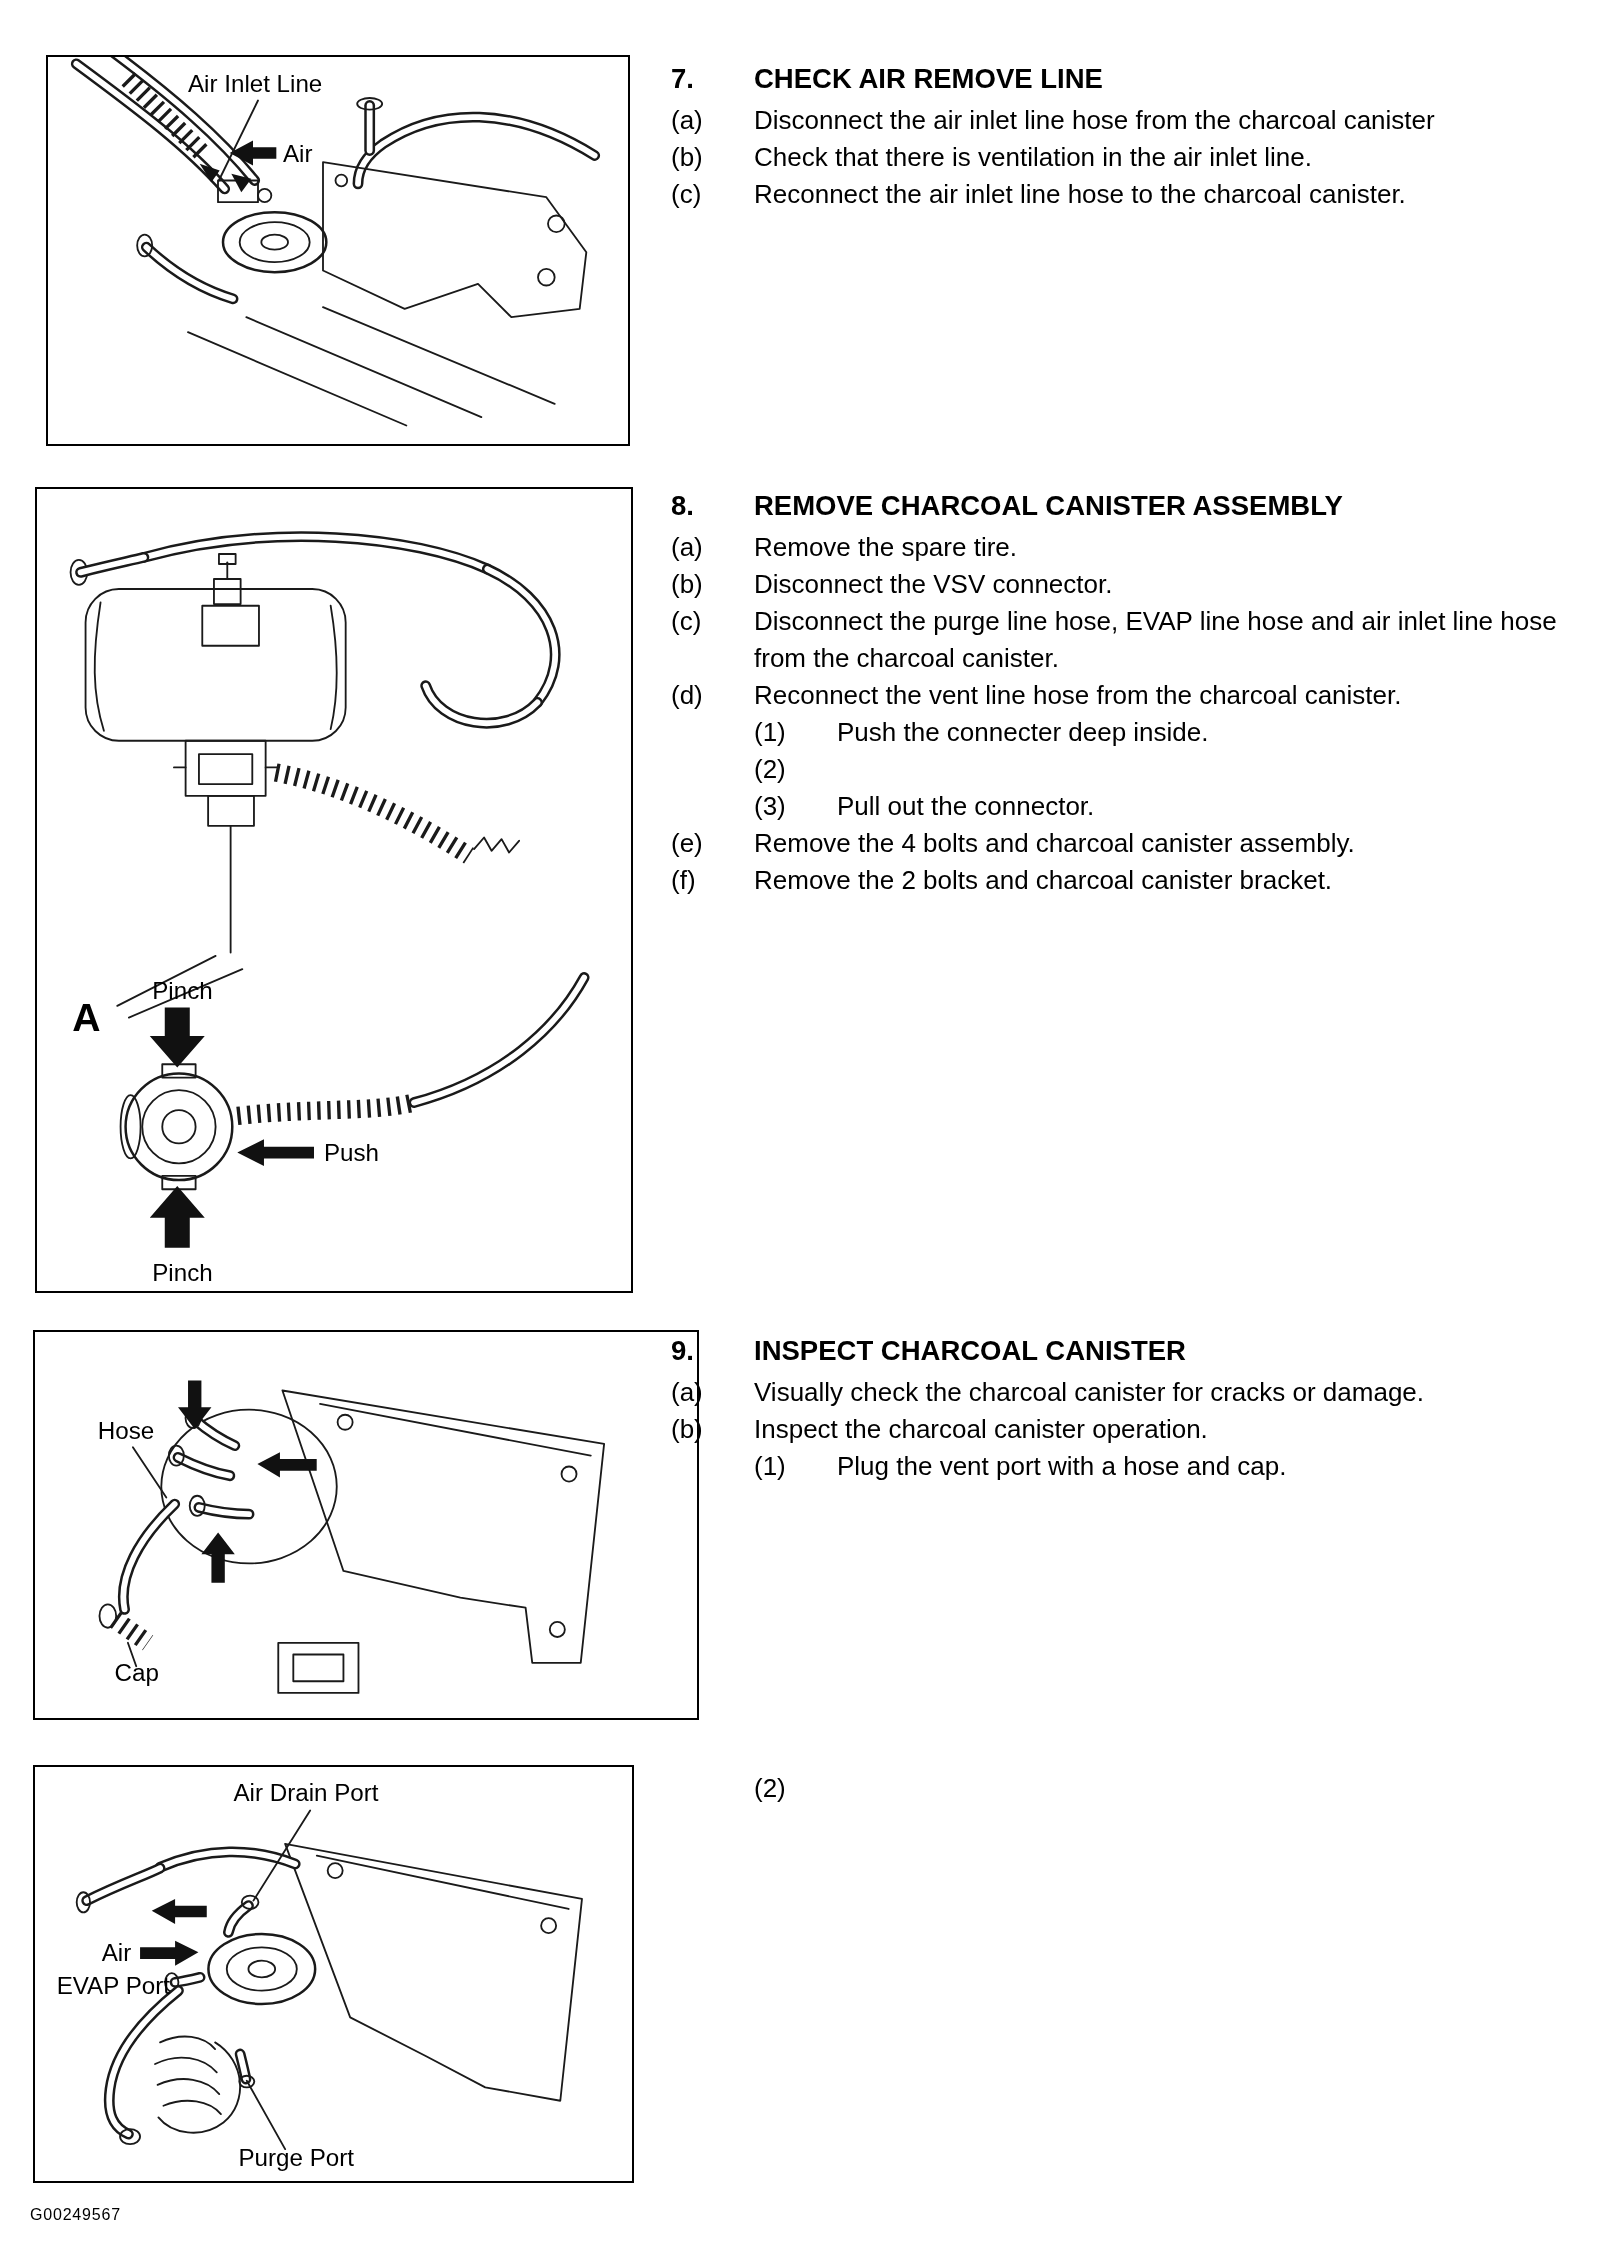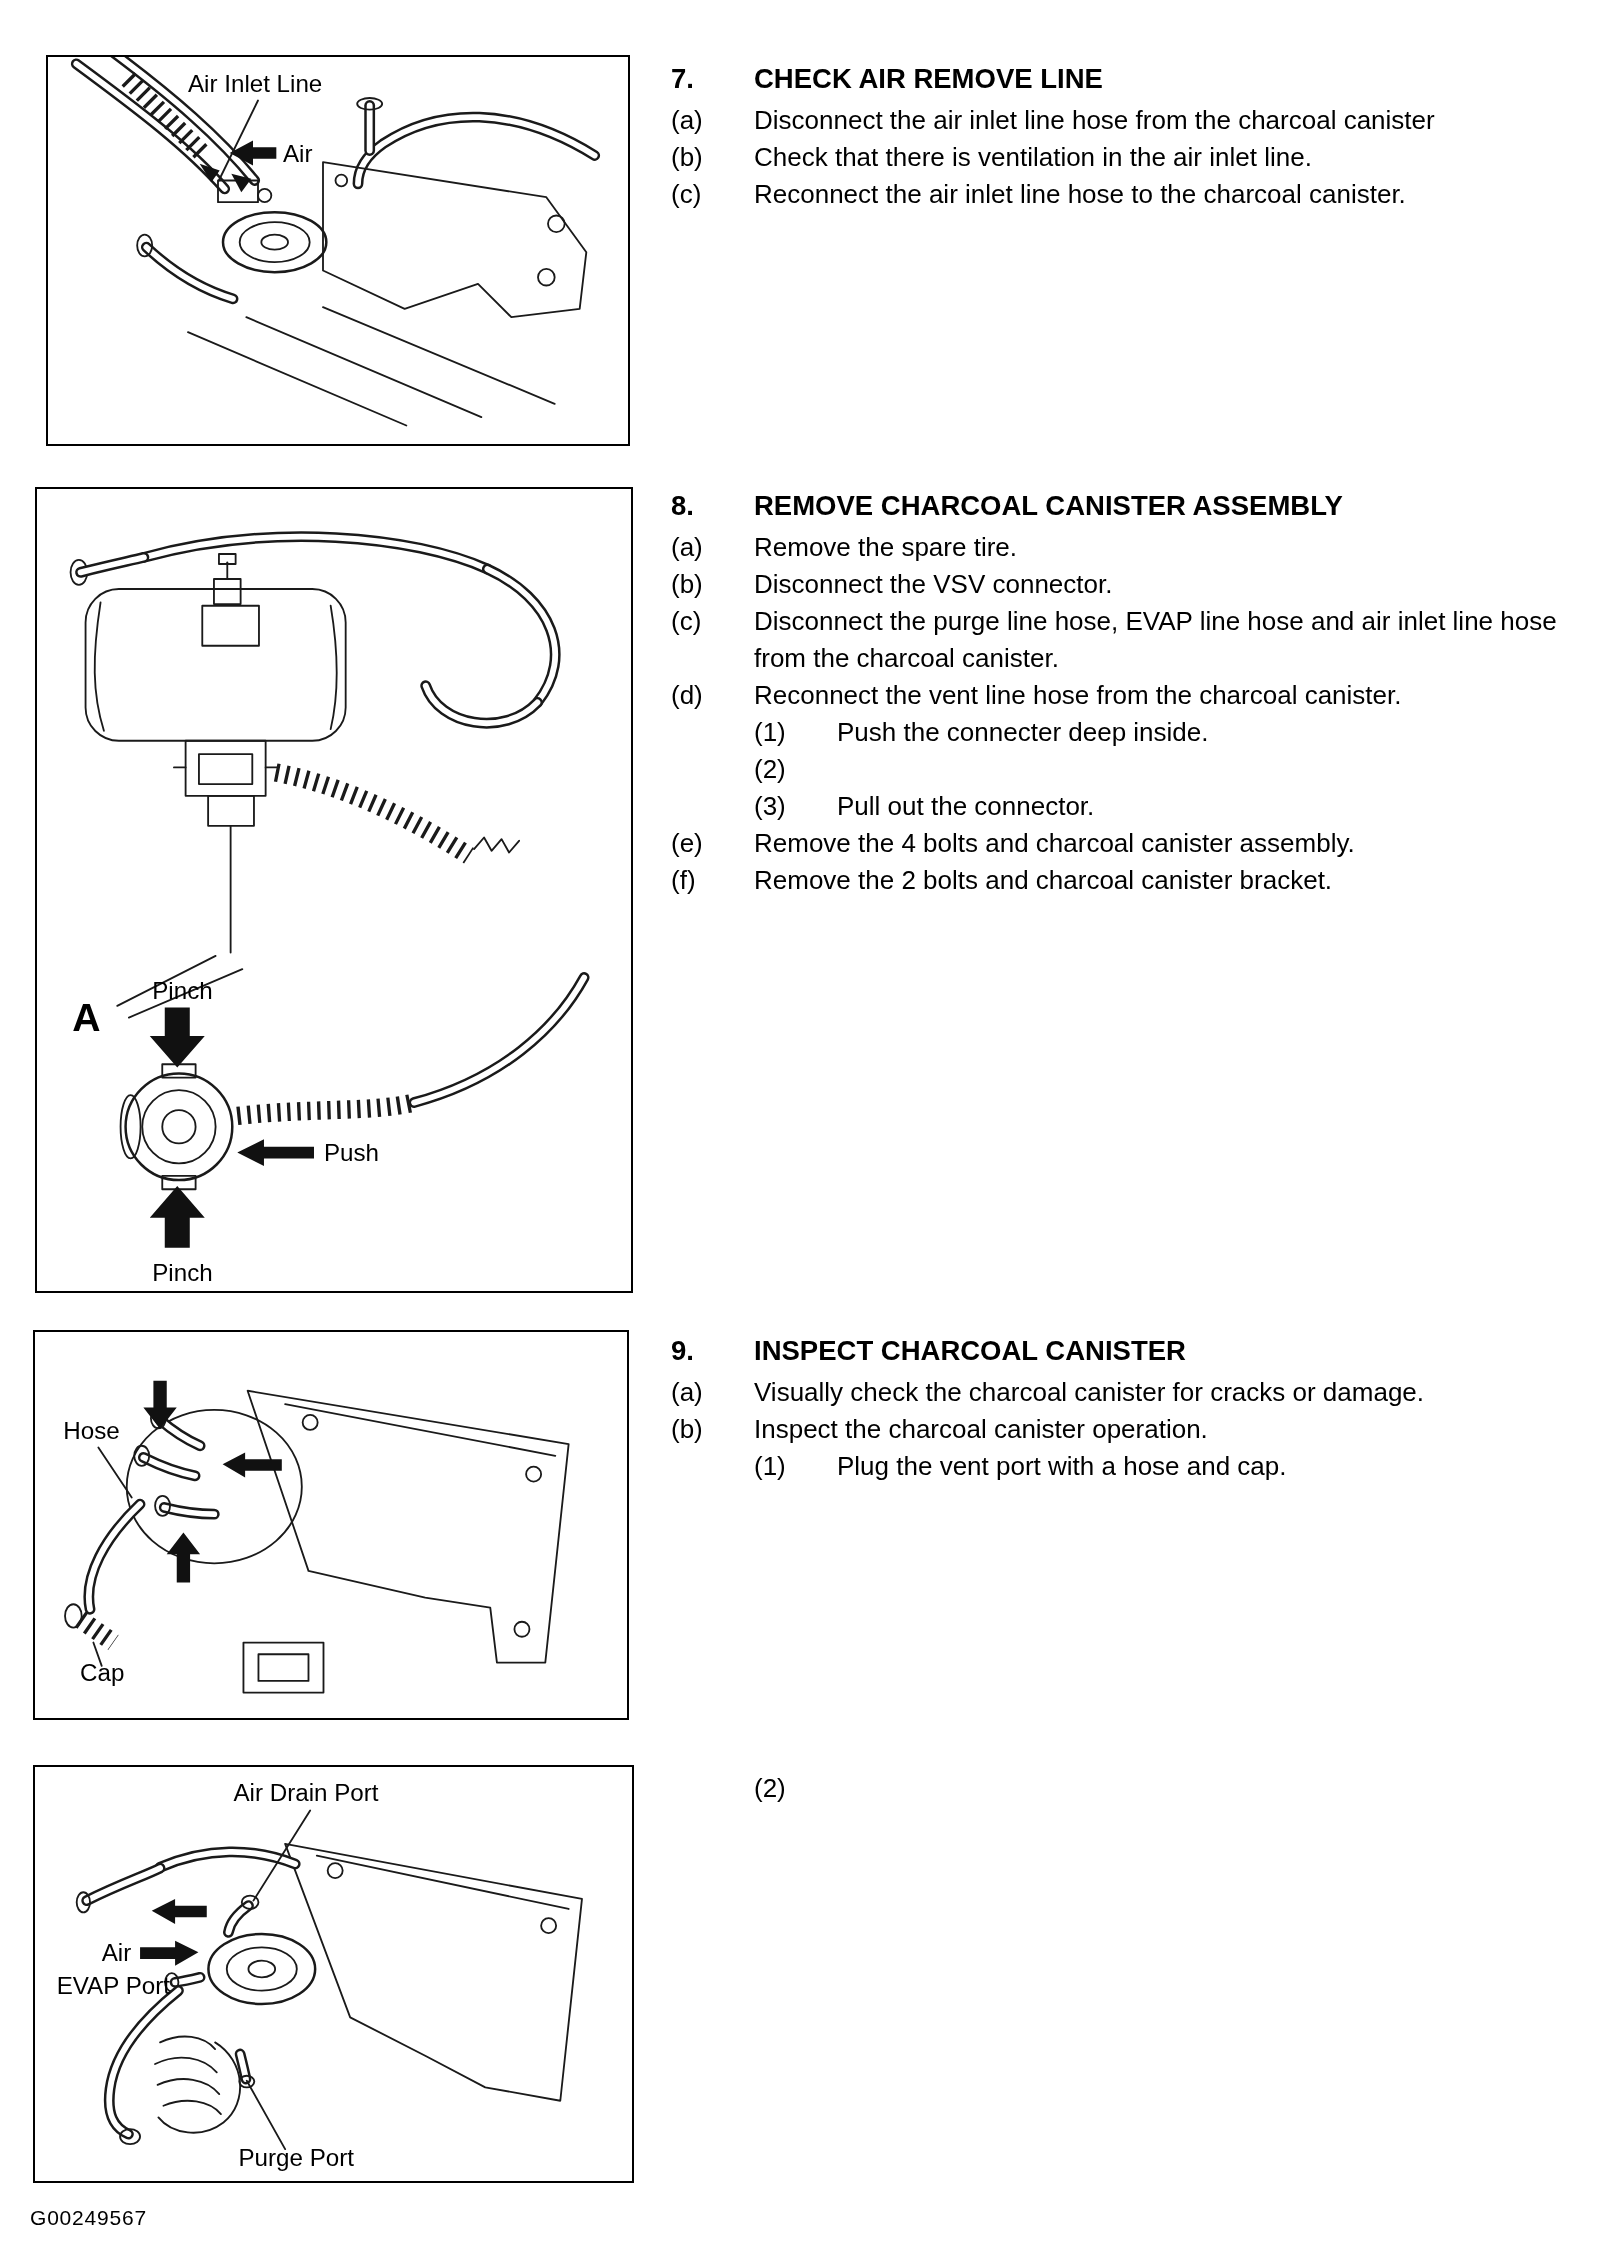--- a/index.html
+++ b/index.html
@@ -29,21 +29,21 @@
   
   .sec{position:absolute;left:671px;width:922px;}
   .sec-h{display:flex;font-weight:700;font-size:27.5px;line-height:37px;margin-bottom:5px;}
   .sec-h .num{width:83px;flex:none;}
   .step{display:flex;font-size:26px;line-height:37px;}
   .step .lab{width:83px;flex:none;}
   .step .txt{flex:1;}
   .step.sub{padding-left:83px;}
   .step.sub .lab{width:83px;flex:none;}
 
-  .figcode{position:absolute;left:30px;top:2206px;font-size:21px;letter-spacing:0.8px;}
+  .figcode{position:absolute;left:30px;top:2206px;font-size:16px;letter-spacing:0.8px;}
 </style>
 </head>
 <body>
 
 <div class="figure" style="left:46px;top:55px;width:584px;height:391px;">
   <svg viewBox="0 0 696 464">
 
     <path class="tubeO" d="M 34,8 C 110,64 168,108 212,158"></path>
     <path class="tubeI" d="M 34,8 C 110,64 168,108 212,158"></path>
     <path class="tubeO" d="M 78,-6 C 150,48 206,96 248,148"></path>
@@ -138,21 +138,21 @@
     <polygon class="blk" points="153,622 183,622 183,656 201,656 168,694 135,656 153,656"></polygon>
 
     <polygon class="blk" points="240,796 272,780 272,789 332,789 332,803 272,803 272,812"></polygon>
     <text class="lbl" x="344" y="806">Push</text>
 
     <polygon class="blk" points="168,836 201,874 183,874 183,910 153,910 153,874 135,874"></polygon>
     <text class="lbl" x="138" y="950">Pinch</text>
   </svg>
 </div>
 
-<div class="figure" style="left:33px;top:1330px;width:596px;height:390px;">
+<div class="figure" style="left:33px;top:1330px;width:666px;height:390px;">
   <svg viewBox="0 0 710 462">
 
     <ellipse class="thin" cx="215" cy="185" rx="105" ry="92"></ellipse>
 
     <path class="thin" d="M 255,70 L 640,134 L 612,396 L 554,396 L 546,330 L 468,318 L 328,286 Z"></path>
     <path class="thin" d="M 300,86 L 624,148"></path>
     <circle class="thin" cx="330" cy="108" r="9"></circle>
     <circle class="thin" cx="598" cy="170" r="9"></circle>
     <circle class="thin" cx="584" cy="356" r="9"></circle>
     <rect class="thin" x="250" y="372" width="96" height="60"></rect>

